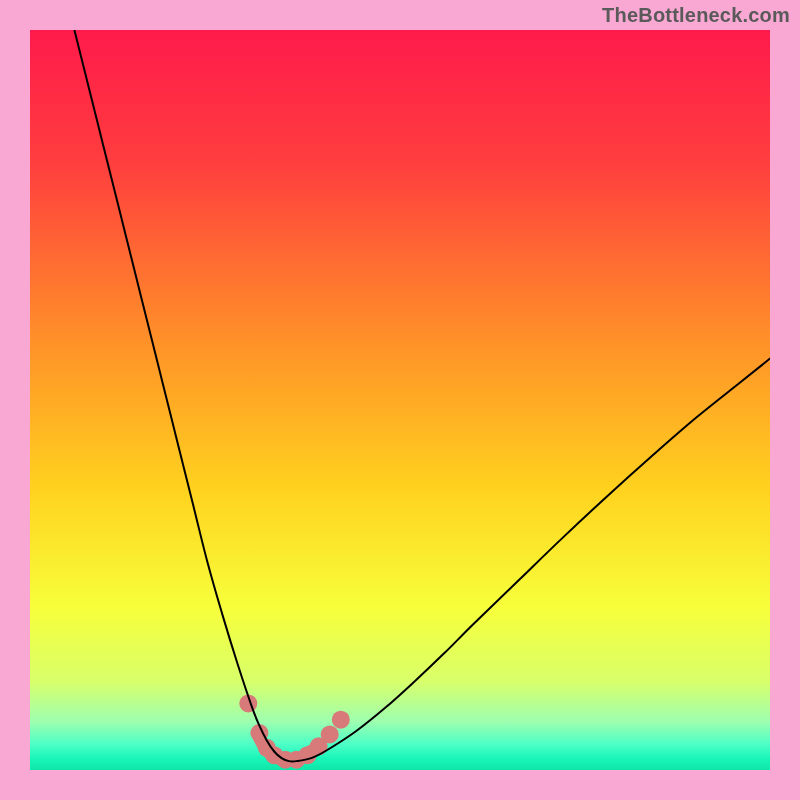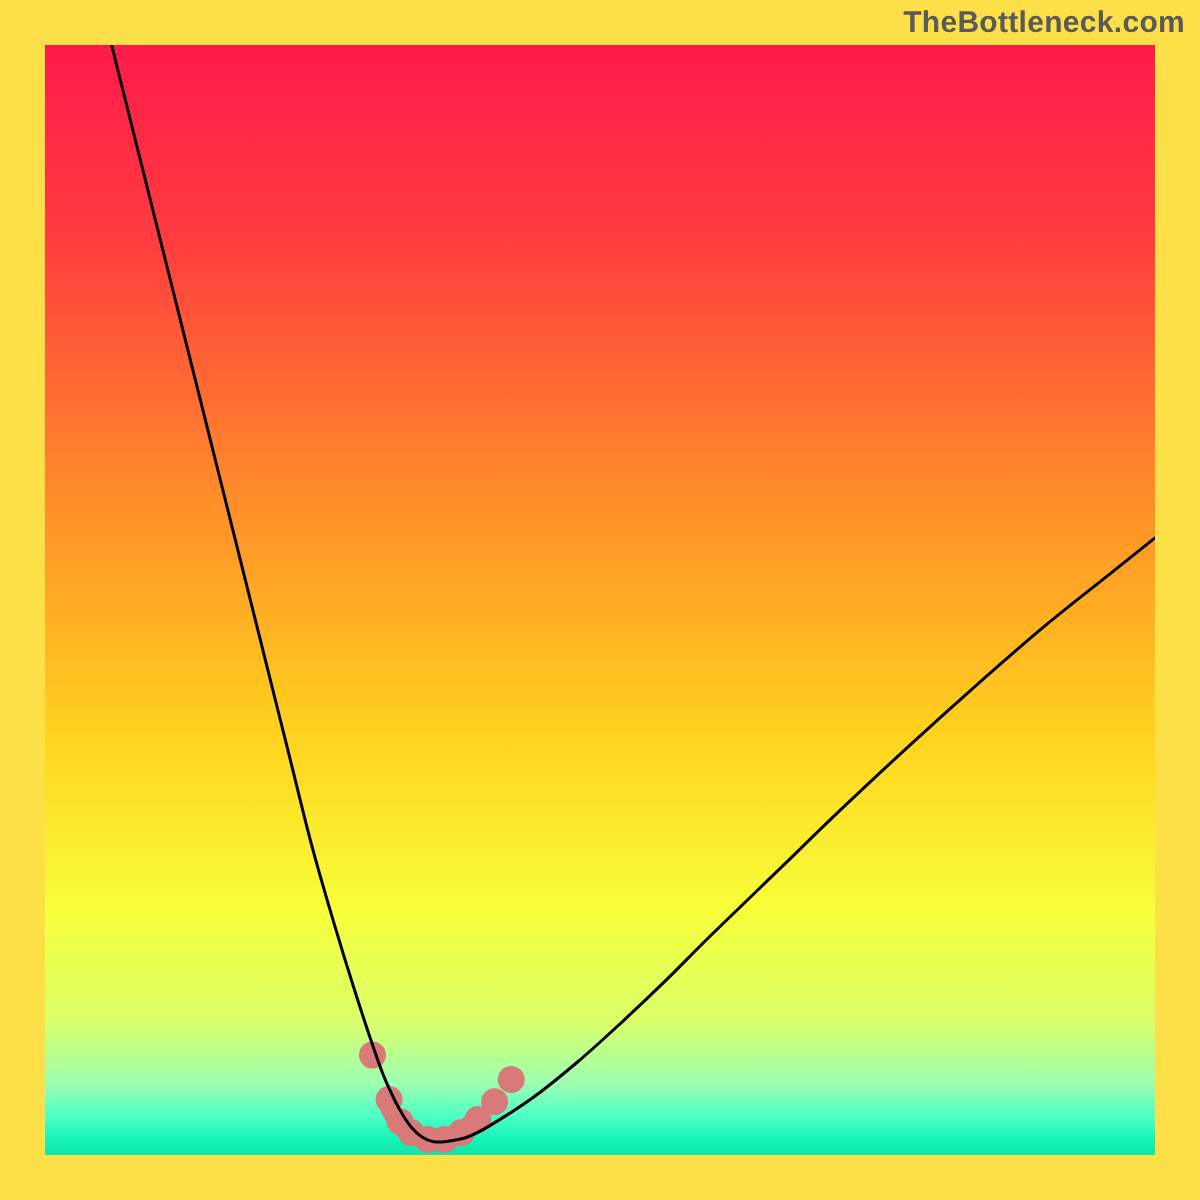--- a/index.html
+++ b/index.html
@@ -1,21 +1,21 @@
 <!DOCTYPE html>
 <html><head>
 <meta charset="utf-8">
 <style>
   * { margin: 0; padding: 0; box-sizing: border-box; }
   html, body { width: 800px; height: 800px; overflow: hidden; background: #000; }
   .frame {
     position: relative;
     width: 800px;
     height: 800px;
-    background: #fde047;
+    background: #f9a8d4;
   }
   .plot-area {
     position: absolute;
     left: 30px;
     top: 30px;
     width: 740px;
     height: 740px;
   }
   .watermark {
     position: absolute;

